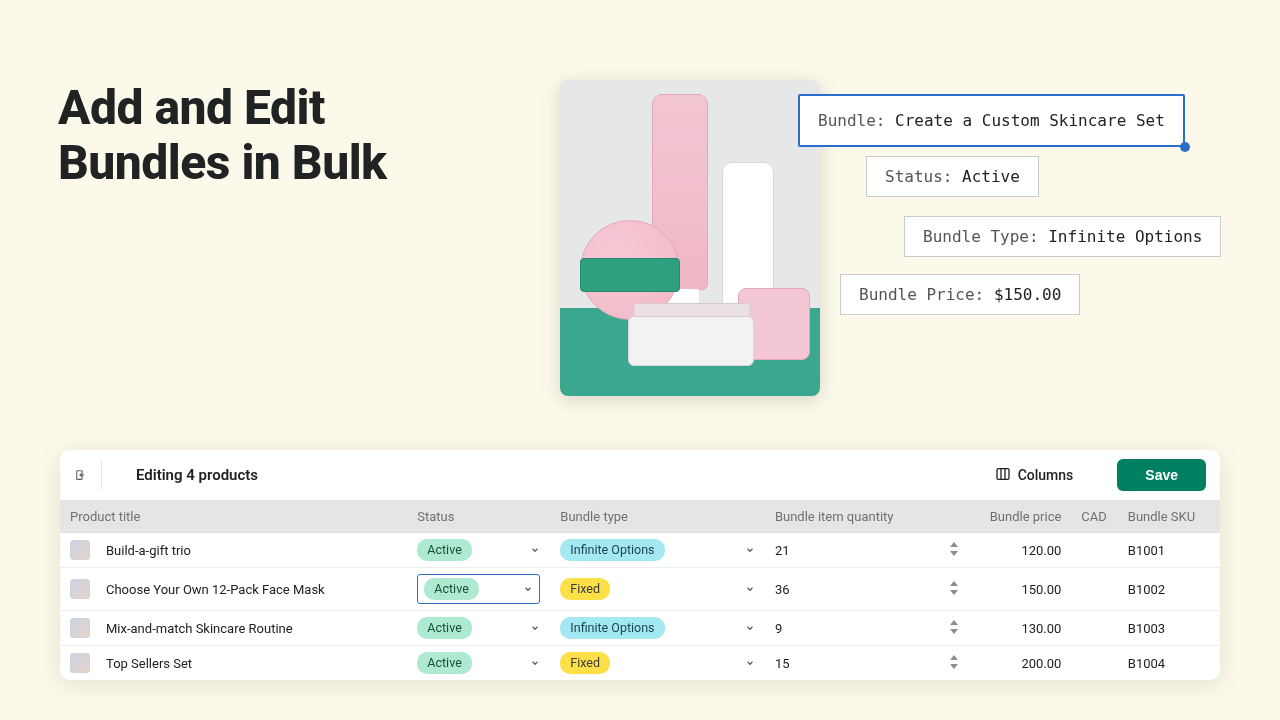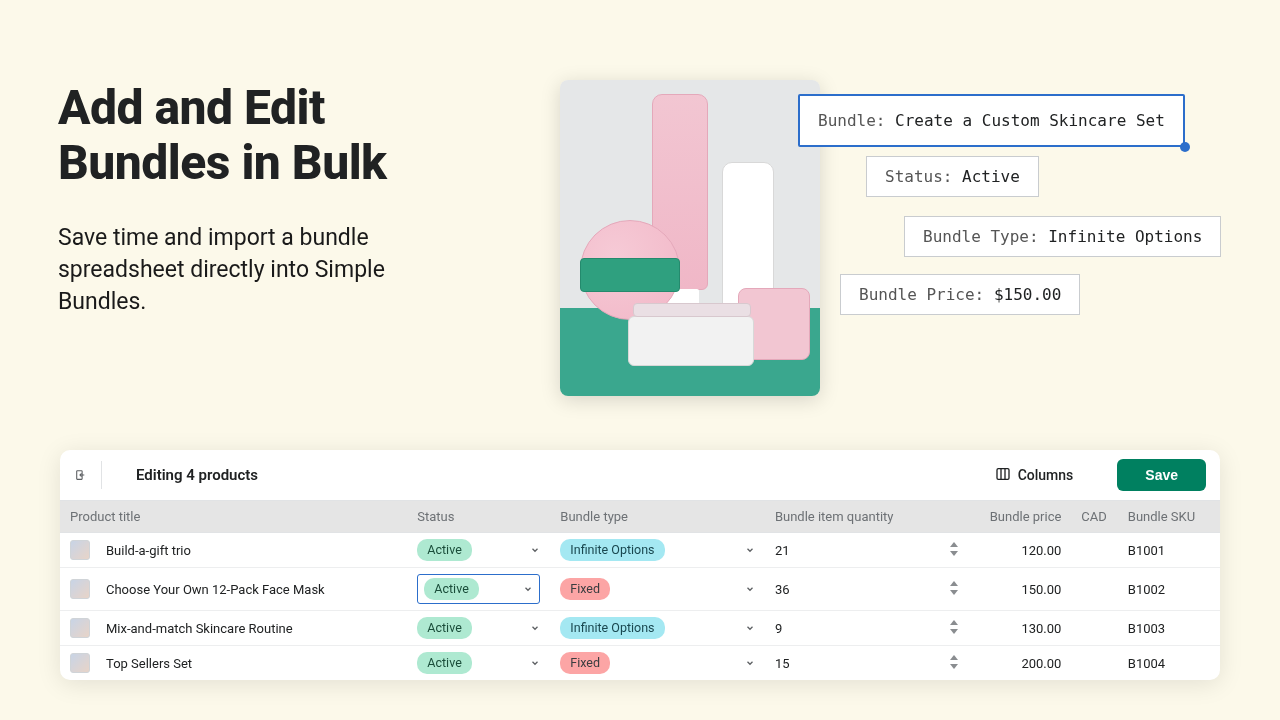--- a/index.html
+++ b/index.html
@@ -224,38 +224,37 @@
   .stepper { color: #8a8d90; font-size: 11px; letter-spacing: -1px; }
   .badge {
     display: inline-block;
     padding: 2px 10px;
     border-radius: 10px;
     font-size: 12.5px;
     line-height: 18px;
   }
   .badge-green { background: #aee9d1; color: #1a4d3a; }
   .badge-teal  { background: #a4e8f2; color: #1a4850; }
-  .badge-gray  { background: #fca5a5; color: #3a3d40; }
+  .badge-gray  { background: #fde047; color: #3a3d40; }
   .cell-focus { border: 1px solid #2c6ecb; border-radius: 3px; padding: 3px 6px; }
   .col-title  { width: 340px; }
   .col-status { width: 140px; }
   .col-type   { width: 210px; }
   .col-qty    { width: 200px; }
   .col-price  { width: 100px; text-align: right; }
   .col-curr   { width: 44px; }
   .col-sku    { width: 100px; }
   td.r { text-align: right; }
 </style>
 </head>
 <body>
 
 <div class="page">
 
   <h1 class="hero-title">Add and Edit Bundles in Bulk</h1>
-  <p class="hero-sub">Save time and import a bundle spreadsheet directly into Simple Bundles.</p>
 
   <div class="product-image">
     <div class="p-tube"></div>
     <div class="p-tube2"></div>
     <div class="p-can"></div>
     <div class="p-can-band"></div>
     <div class="p-tube3"></div>
     <div class="p-jar">
         <div class="lid"></div>
       </div>

